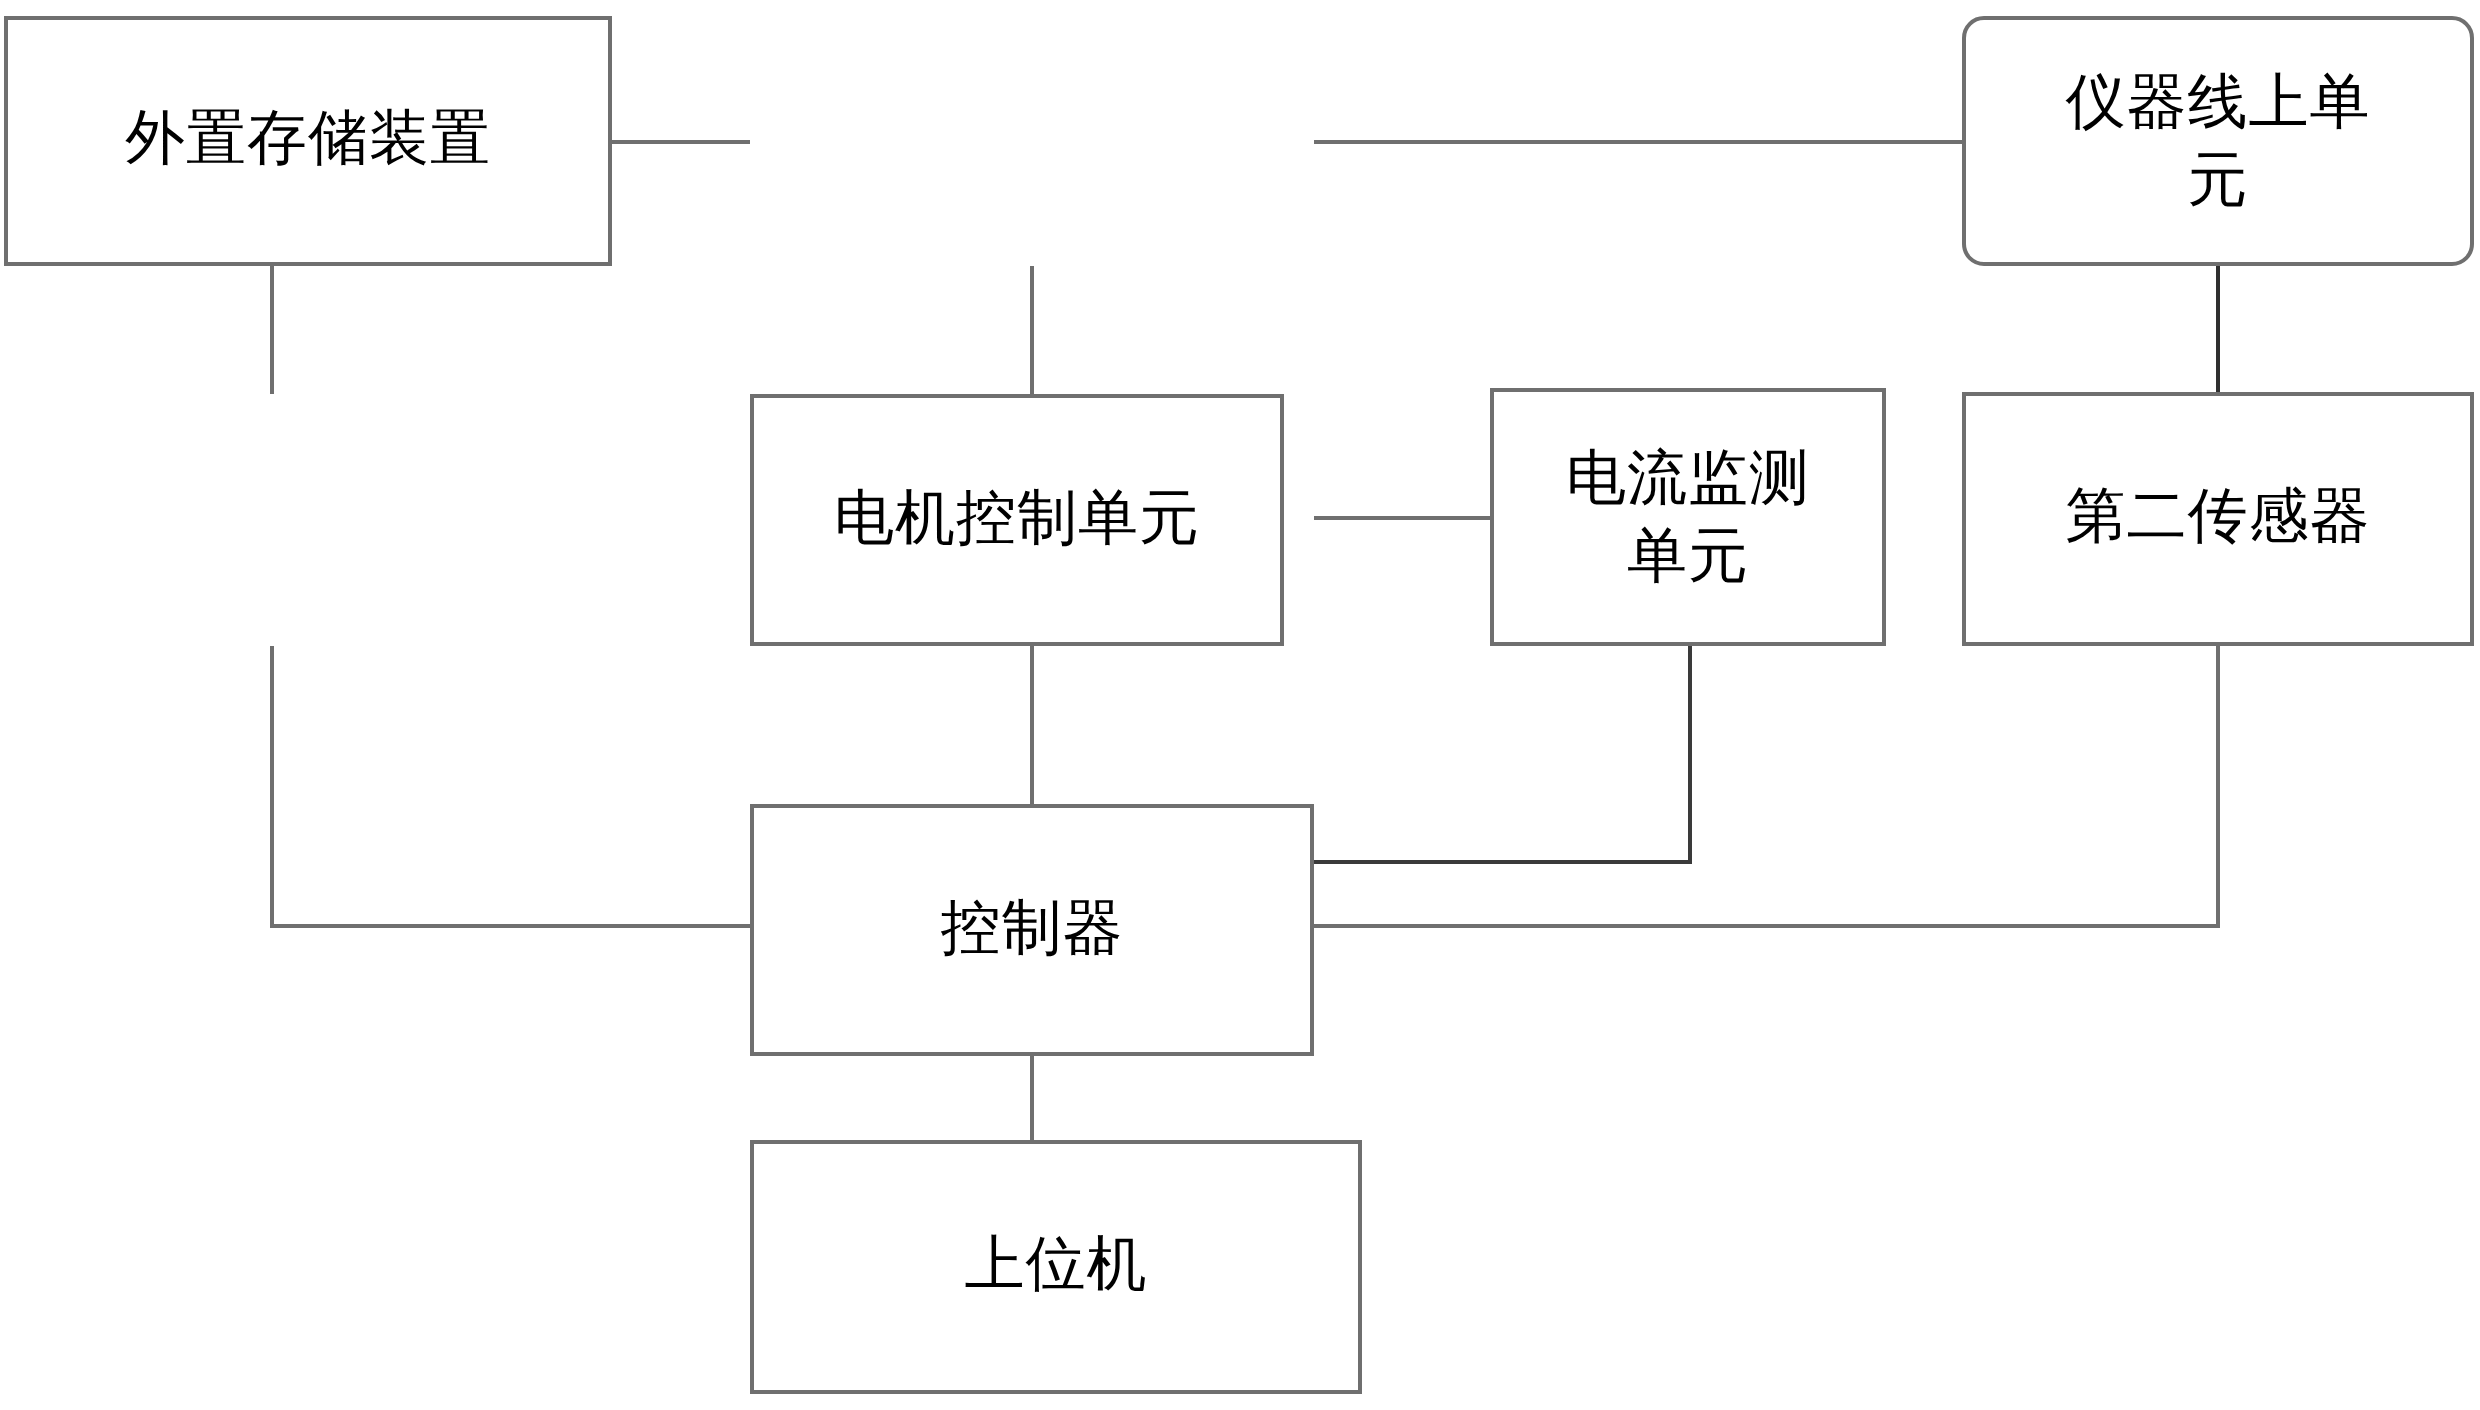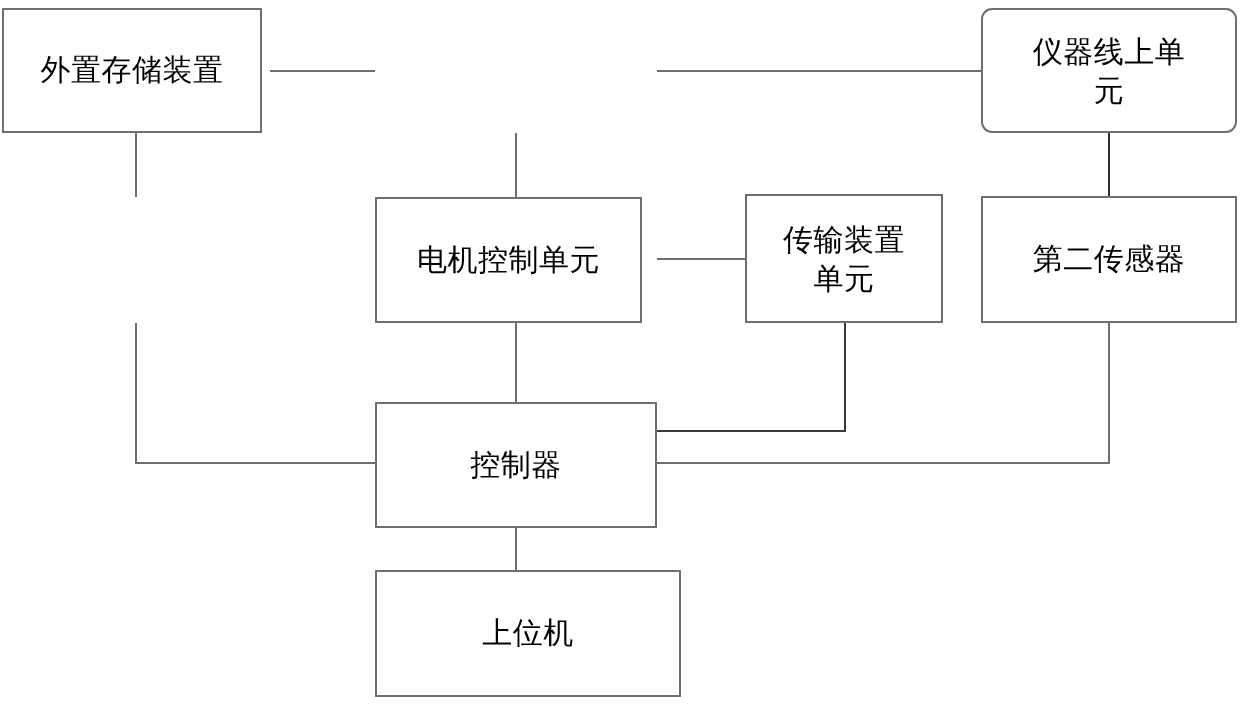--- a/index.html
+++ b/index.html
@@ -43,21 +43,21 @@
     line-height: 1.22;
     letter-spacing: 0.5px;
     padding: 0 10px;
     white-space: pre-line;
   }
   .node.two-line .node-label {
     line-height: 1.3;
   }
 
   
-  #node-external-storage { left: 2px;   top: 8px;   width: 260px; height: 125px; }
+  #node-external-storage { left: 2px;   top: 8px;   width: 304px; height: 125px; }
   #node-transmission     { left: 375px; top: 8px;   width: 282px; height: 125px; }
   #node-instrument-online{ left: 981px; top: 8px;   width: 256px; height: 125px; border-radius: 11px; }
   #node-first-sensor     { left: 2px;   top: 197px; width: 268px; height: 126px; }
   #node-motor-control    { left: 375px; top: 197px; width: 267px; height: 126px; }
   #node-current-monitor  { left: 745px; top: 194px; width: 198px; height: 129px; }
   #node-second-sensor    { left: 981px; top: 196px; width: 256px; height: 127px; }
   #node-controller       { left: 375px; top: 402px; width: 282px; height: 126px; }
   #node-host-computer    { left: 375px; top: 570px; width: 306px; height: 127px; }
 </style>
 </head>
@@ -90,21 +90,21 @@
     <span class="node-label">仪器线上单
 元</span>
   </div>
 
 
   <div class="node" id="node-motor-control">
     <span class="node-label">电机控制单元</span>
   </div>
 
   <div class="node two-line" id="node-current-monitor">
-    <span class="node-label">传输装置
+    <span class="node-label">电流监测
 单元</span>
   </div>
 
   <div class="node" id="node-second-sensor">
     <span class="node-label">第二传感器</span>
   </div>
 
   <div class="node" id="node-controller">
     <span class="node-label">控制器</span>
   </div>

